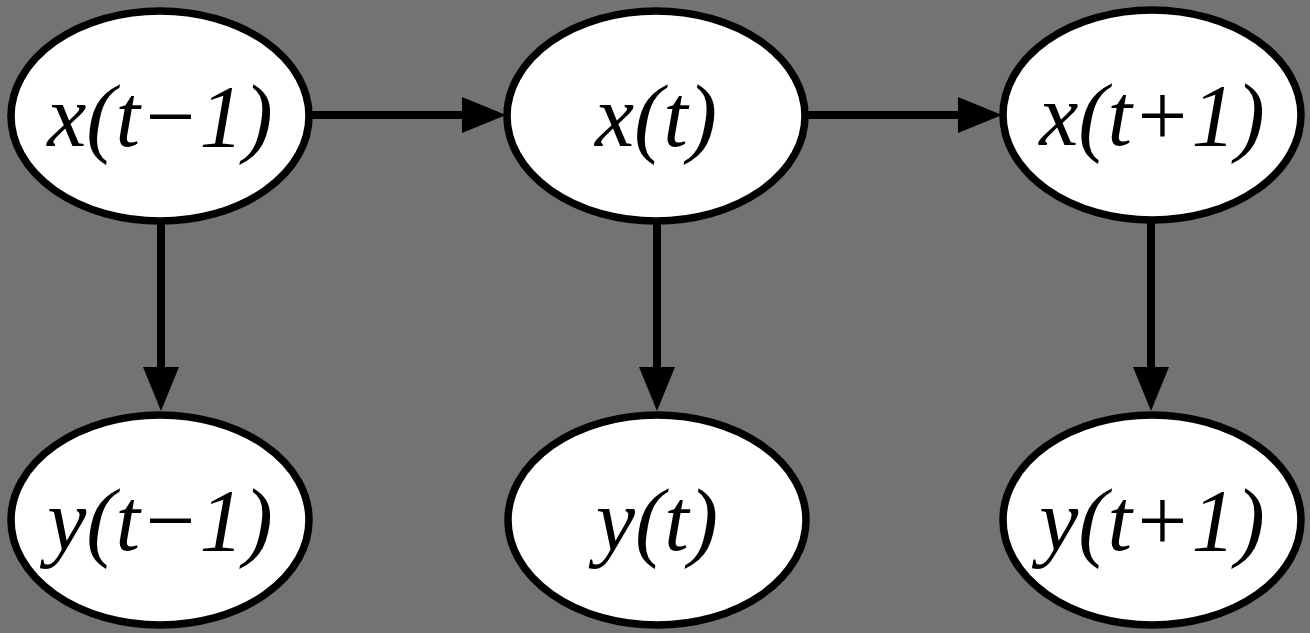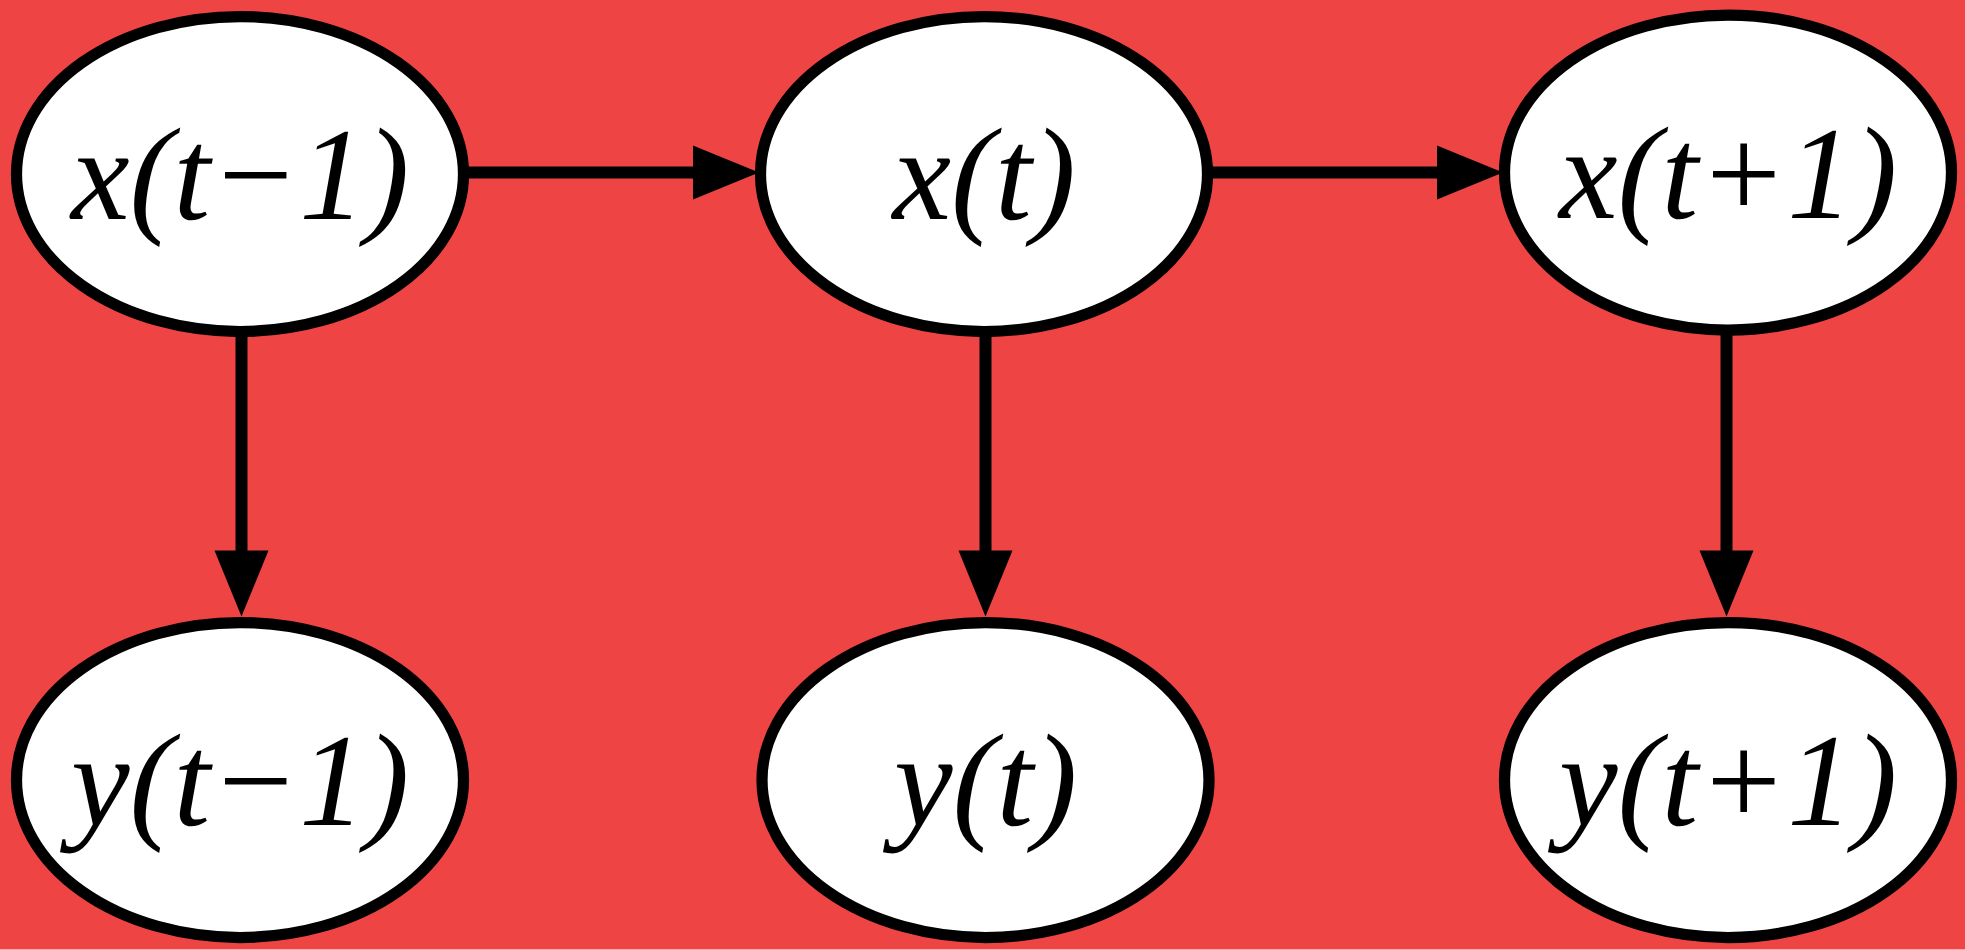--- a/index.html
+++ b/index.html
@@ -3,21 +3,21 @@
 <meta charset="utf-8">
 <style>
   html, body {
     margin: 0;
     padding: 0;
     background: #ffffff;
   }
   .canvas-wrap {
     width: 1310px;
     height: 633px;
-    background: #ef4444;
+    background: #737373;
     overflow: hidden;
   }
   svg {
     display: block;
   }
   .node-ellipse {
     fill: #ffffff;
     stroke: #000000;
     stroke-width: 7.5;
   }

